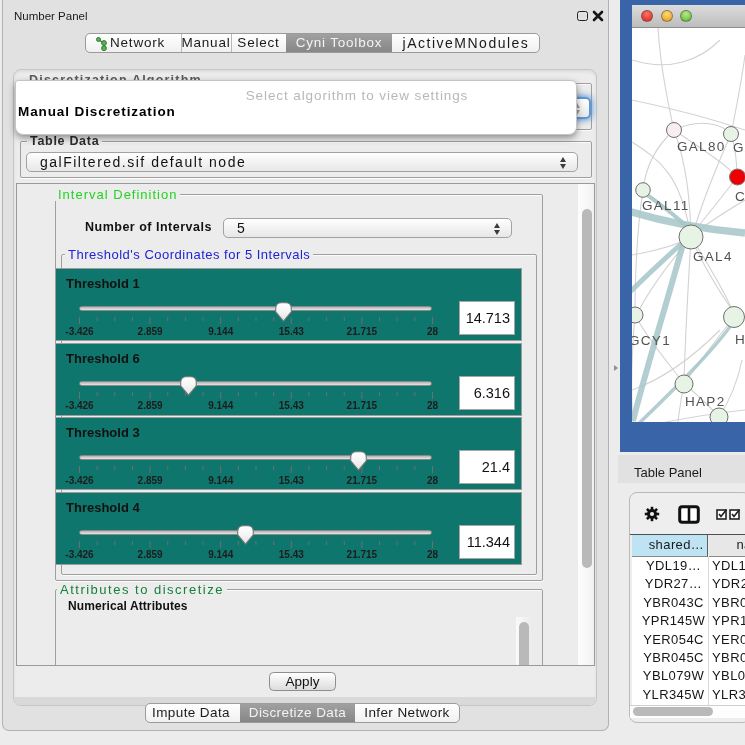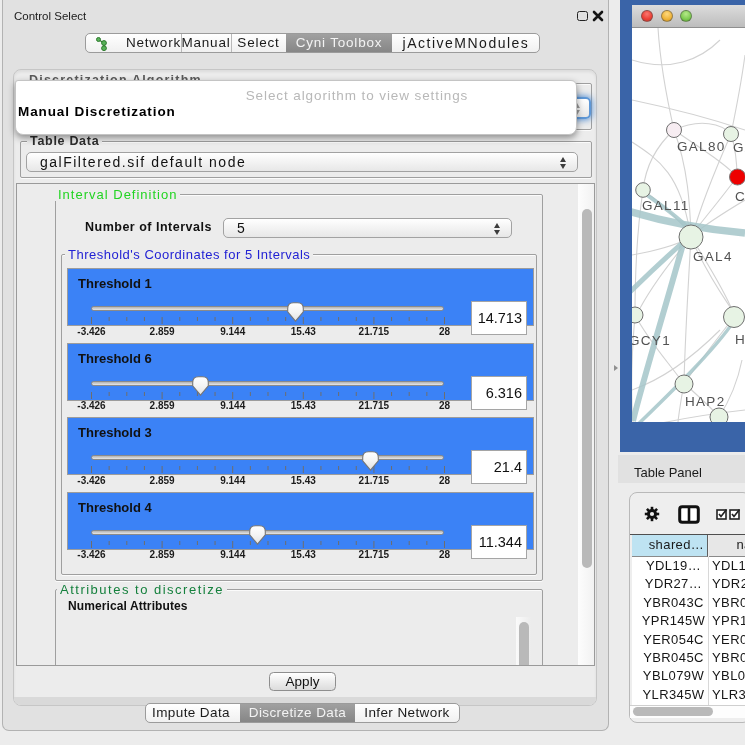--- a/index.html
+++ b/index.html
@@ -15,46 +15,46 @@
 .combo{position:absolute;height:20px;border:1px solid #a2a2a2;border-radius:5px;background:linear-gradient(#ffffff,#f4f4f4 45%,#e7e7e7);font-size:13px;color:#111}
 .combo .ctext{position:absolute;left:13px;top:0;line-height:19px;font-size:14px;letter-spacing:1px}
 .arr{position:absolute;width:0;height:0}
 .au{border-left:3.6px solid transparent;border-right:3.6px solid transparent;border-bottom:5px solid #3c3c3c}
 .ad{border-left:3.6px solid transparent;border-right:3.6px solid transparent;border-top:5px solid #3c3c3c}
 .tabbar{position:absolute;left:85px;top:33px;width:455px;height:20px;border:1px solid #9b9b9b;border-radius:5px;background:linear-gradient(#ffffff,#f0f0f0);font-size:13.5px;letter-spacing:0.8px;color:#1a1a1a}
 .tseg{position:absolute;top:0;height:18px;line-height:18px;text-align:center}
 .tsel{background:linear-gradient(#a0a0a0,#868686);color:#f3f3f3}
 .tdiv{position:absolute;top:0;width:1px;height:18px;background:#b9b9b9}
 .popup{position:absolute;left:15px;top:80px;width:562px;height:55px;background:#fff;border:1px solid #c4c4c4;border-radius:3px 6px 8px 8px;box-shadow:0 3px 7px rgba(0,0,0,0.4);z-index:30}
-.tpanel{position:absolute;left:50px;width:467px;height:58px;border:1px solid #9c9c9c;background:#3b82f6}
+.tpanel{position:absolute;left:38px;width:467px;height:73px;border:1px solid #9c9c9c;background:#0f766e}
 .ttitle{position:absolute;left:10px;top:7px;font-size:13px;font-weight:bold;letter-spacing:0px;color:#111}
 .track{position:absolute;left:23px;top:37px;width:353px;height:5px;border:1px solid #8a8a8a;border-radius:3px;background:linear-gradient(#b3b3b3,#e6e6e6)}
 .tlbl{position:absolute;top:56.5px;width:60px;text-align:center;font-size:10px;font-weight:bold;color:#1c1c1c}
 .thumb{position:absolute;top:32.5px;display:block}
 .ticks{display:block}
 .vbox{position:absolute;left:403px;top:32px;width:56px;height:34px;background:#fff;border:1px solid #a5a5a5;font-size:14.5px;color:#111;text-align:right;line-height:32px;padding-right:4px}
 .scroll{position:absolute;left:16px;top:183px;width:579px;height:483px;border:1px solid #9a9a9a;background:#ececec;overflow:hidden}
 .netlabel{font-size:13.5px;letter-spacing:1.3px;fill:#525252}
 </style></head><body>
 
 <div class="cpwin"></div>
-<div class="cptitle">Control Select</div>
+<div class="cptitle">Number Panel</div>
 <div class="flico"></div>
 <svg class="abs" style="left:592px;top:10px" width="12" height="12" viewBox="0 0 12 12">
     <path d="M2 2L10 10M10 2L2 10" stroke="#151515" stroke-width="2.6" stroke-linecap="round"></path>
   </svg>
 <div class="tabbar">
 <div class="tseg tsel" style="left:200px;width:106px;border-radius:0"> Cyni Toolbox</div>
 <svg class="abs" style="left:9px;top:3px" width="13" height="14" viewBox="0 0 13 14">
       <path d="M4 3 L9 6 M9 6 L9 11" stroke="#2d7a2d" stroke-width="1.2" fill="none"></path>
       <circle cx="3.5" cy="2.5" r="2" fill="#59b259" stroke="#2d7a2d"></circle>
       <circle cx="9" cy="6" r="2.4" fill="#59b259" stroke="#2d7a2d"></circle>
       <circle cx="9" cy="11.2" r="2.4" fill="#59b259" stroke="#2d7a2d"></circle>
     </svg>
-<div class="tseg" style="left:24px;width:71px;text-align:right">Network</div>
+<div class="tseg" style="left:24px;width:71px;text-align:left">Network</div>
 <div class="tseg" style="left:95px;width:50px">Manual</div>
 <div class="tseg" style="left:145px;width:55px">Select</div>
 <div class="tseg" style="left:306px;width:148px;font-size:14px;letter-spacing:1.5px">jActiveMNodules</div>
 <div class="tdiv" style="left:95px"></div>
 <div class="tdiv" style="left:145px"></div>
 </div>
 <div class="content"></div>
 <div class="cstrip"></div>
 <div class="grp" style="left:20px;top:83px;width:572px;height:47px"></div>
 <div class="gtitle gb" style="left:26px;top:74px;color:#5a5a5a;letter-spacing:1.2px">Discretization Algorithm</div>

